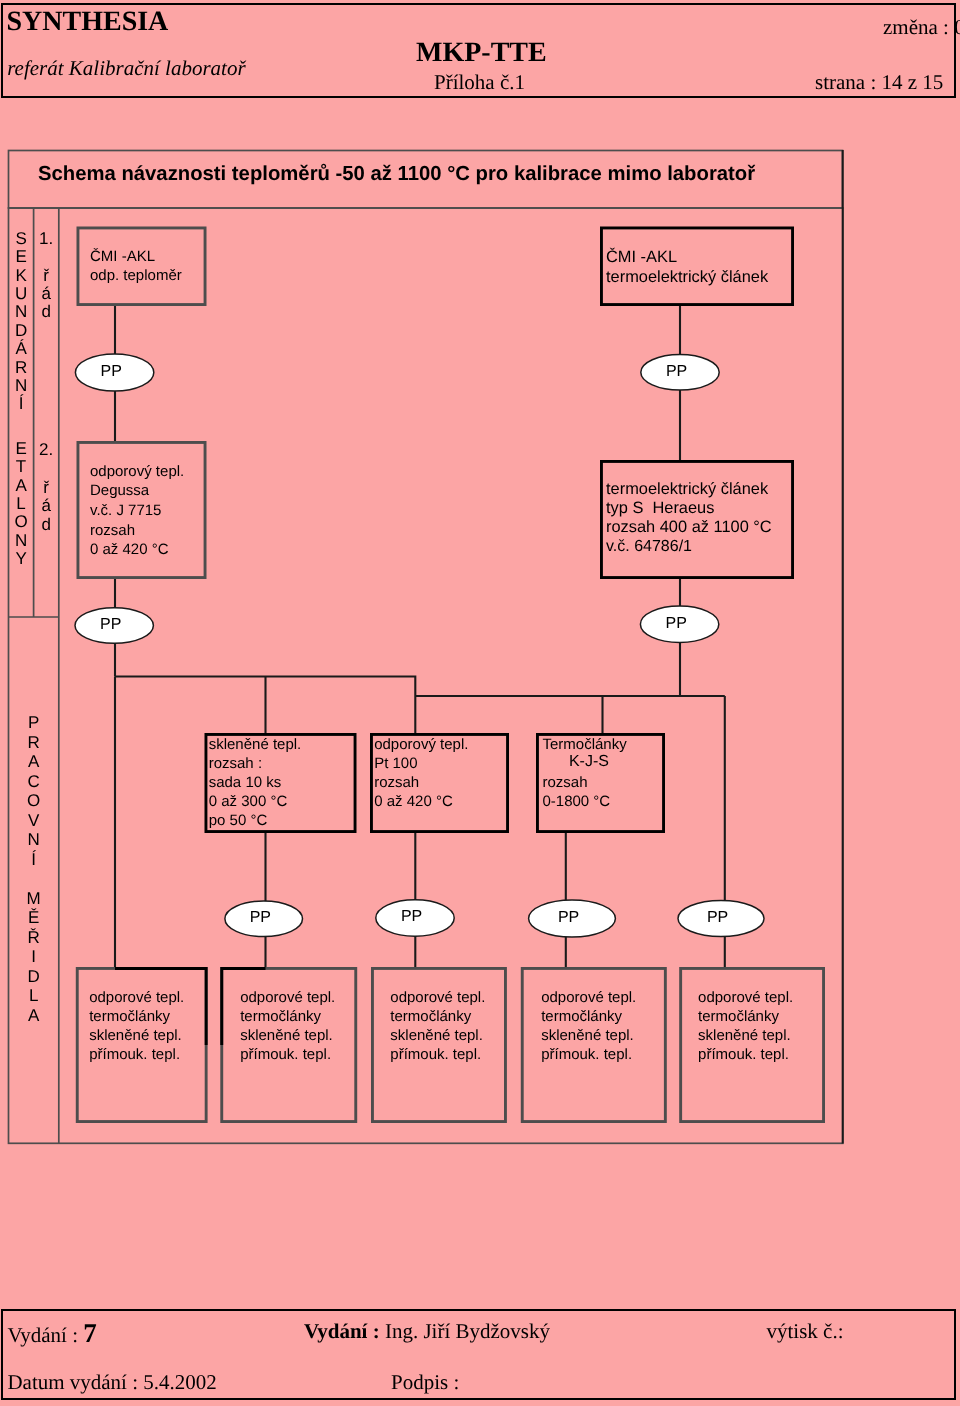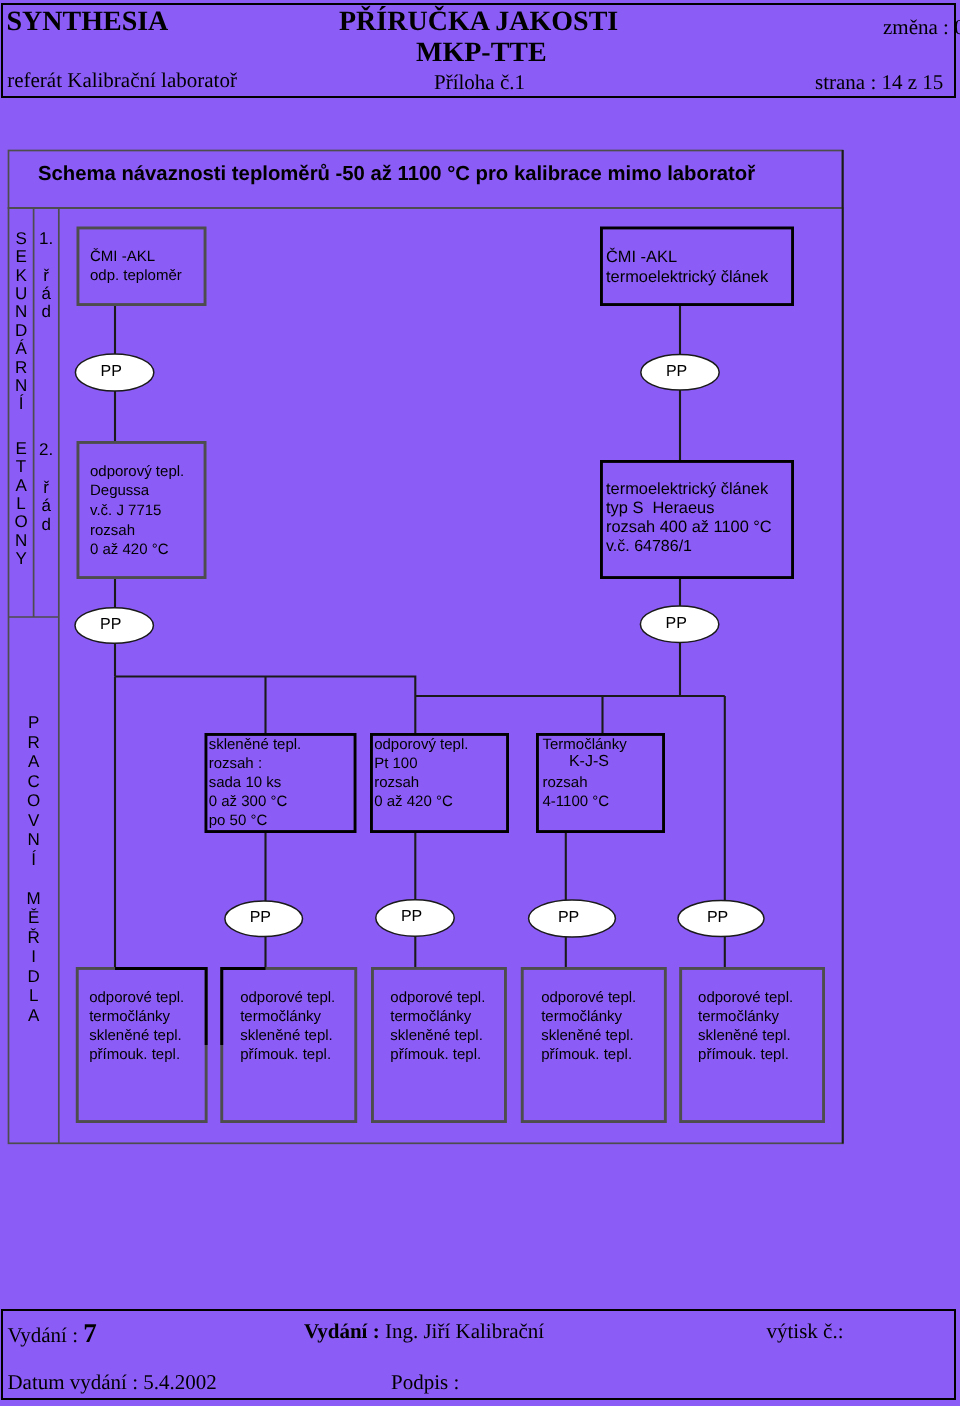--- a/index.html
+++ b/index.html
@@ -1,18 +1,18 @@
 <!DOCTYPE html>
 <html><head>
 <meta charset="utf-8">
 <style>
   html,body{margin:0;padding:0;background:#fff;}
   *{-webkit-font-smoothing:antialiased;text-rendering:geometricPrecision;}
   body{width:960px;height:1406px;overflow:hidden;}
-  .page{position:relative;width:960px;height:1406px;background:#8b5cf6;}
+  .page{position:relative;width:960px;height:1406px;background:#fca5a5;}
 
   
   .hdr,.ftr{position:absolute;box-sizing:border-box;border:2.4px solid #000;
             font-family:"Liberation Serif",serif;color:#000;}
   .hdr{left:1px;top:2.5px;width:955px;height:95px;}
   .ftr{left:1px;top:1308.5px;width:955px;height:91.5px;}
   .cell{position:absolute;white-space:nowrap;line-height:1;}
   .f-big{font-size:28px;font-weight:bold;}
   .f-sm{font-size:21px;}
 
@@ -26,30 +26,29 @@
   .nb .tx{position:absolute;white-space:pre;line-height:1;}
   .vlab{position:absolute;text-align:center;white-space:pre;}
   .ppl{position:absolute;font-size:16px;text-align:center;line-height:1;}
 </style>
 </head>
 <body>
 
 <div class="page">
 <div class="hdr">
   <div class="cell f-big" style="left:3.5px;top:3.3px;">SYNTHESIA</div>
-  <div class="cell f-big" style="left:336px;top:3.3px;">PŘÍRUČKA JAKOSTI</div>
   <div class="cell f-big" style="left:413px;top:34px;">MKP-TTE</div>
   <div class="cell f-sm" style="left:860px;top:12.5px;margin-left:20px;">změna : 0</div>
-  <div class="cell f-sm" style="left:4.2px;top:65px;">referát Kalibrační laboratoř</div>
+  <div class="cell f-sm" style="left:4.2px;top:53px;font-style:italic;">referát Kalibrační laboratoř</div>
   <div class="cell f-sm" style="left:431px;top:67px;">Příloha č.1</div>
   <div class="cell f-sm" style="left:812px;top:67px;">strana : 14 z 15</div>
 </div>
 <div class="ftr">
   <div class="cell f-sm" style="left:4.4px;top:9.5px;text-align:right;"><span>Vydání :</span> <b style="font-size:27px">7</b></div>
-  <div class="cell f-sm" style="left:301px;top:10.5px;"><b>Vydání :</b> <span>Ing. Jiří Kalibrační</span></div>
+  <div class="cell f-sm" style="left:301px;top:10.5px;"><b>Vydání :</b> <span>Ing. Jiří Bydžovský</span></div>
   <div class="cell f-sm" style="left:763.5px;top:10.5px;">výtisk č.:</div>
   <div class="cell f-sm" style="left:4.4px;top:61.5px;">Datum vydání : 5.4.2002</div>
   <div class="cell f-sm" style="left:388px;top:61.5px;">Podpis :</div>
 </div>
 <div class="diagram">
   <div class="dg-title">Schema návaznosti teploměrů -50 až 1100 °C pro kalibrace mimo laboratoř</div>
   <svg class="lines" viewBox="0 0 960 1406">
     <g stroke="#4d4d4d" stroke-width="1.7" fill="none">
       <rect x="8.5" y="150.5" width="834" height="57.5"></rect>
       <rect x="8.5" y="208" width="834.3" height="935.3"></rect>
@@ -143,21 +142,21 @@
   <div class="nb" style="left:370px;top:733px;width:139px;height:100px;">
     <div class="tx" style="left:4.2px;top:3.5px;font-size:15px;">odporový tepl.</div>
     <div class="tx" style="left:4.2px;top:22.6px;font-size:15px;">Pt 100</div>
     <div class="tx" style="left:4.2px;top:41.7px;font-size:15px;">rozsah</div>
     <div class="tx" style="left:4.2px;top:60.8px;font-size:15px;">0 až 420 °C</div>
   </div>
   <div class="nb" style="left:536px;top:733px;width:129px;height:100px;">
     <div class="tx" style="left:6.5px;top:3.5px;font-size:15px;">Termočlánky</div>
     <div class="tx" style="left:32.9px;top:21.1px;font-size:16px;">K-J-S</div>
     <div class="tx" style="left:6.5px;top:41.7px;font-size:15px;">rozsah</div>
-    <div class="tx" style="left:6.5px;top:60.8px;font-size:15px;">4-1100 °C</div>
+    <div class="tx" style="left:6.5px;top:60.8px;font-size:15px;">0-1800 °C</div>
   </div>
   <div class="nb" style="left:75.8px;top:967px;width:131.8px;height:156px;">
     <div class="tx" style="left:13.4px;top:22.6px;font-size:15px;">odporové tepl.</div>
     <div class="tx" style="left:13.4px;top:41.57px;font-size:15px;">termočlánky</div>
     <div class="tx" style="left:13.4px;top:60.54px;font-size:15px;">skleněné tepl.</div>
     <div class="tx" style="left:13.4px;top:79.51px;font-size:15px;">přímouk. tepl.</div>
   </div>
   <div class="nb" style="left:220.3px;top:967px;width:136.9px;height:156px;">
     <div class="tx" style="left:19.9px;top:22.6px;font-size:15px;">odporové tepl.</div>
     <div class="tx" style="left:19.9px;top:41.57px;font-size:15px;">termočlánky</div>

